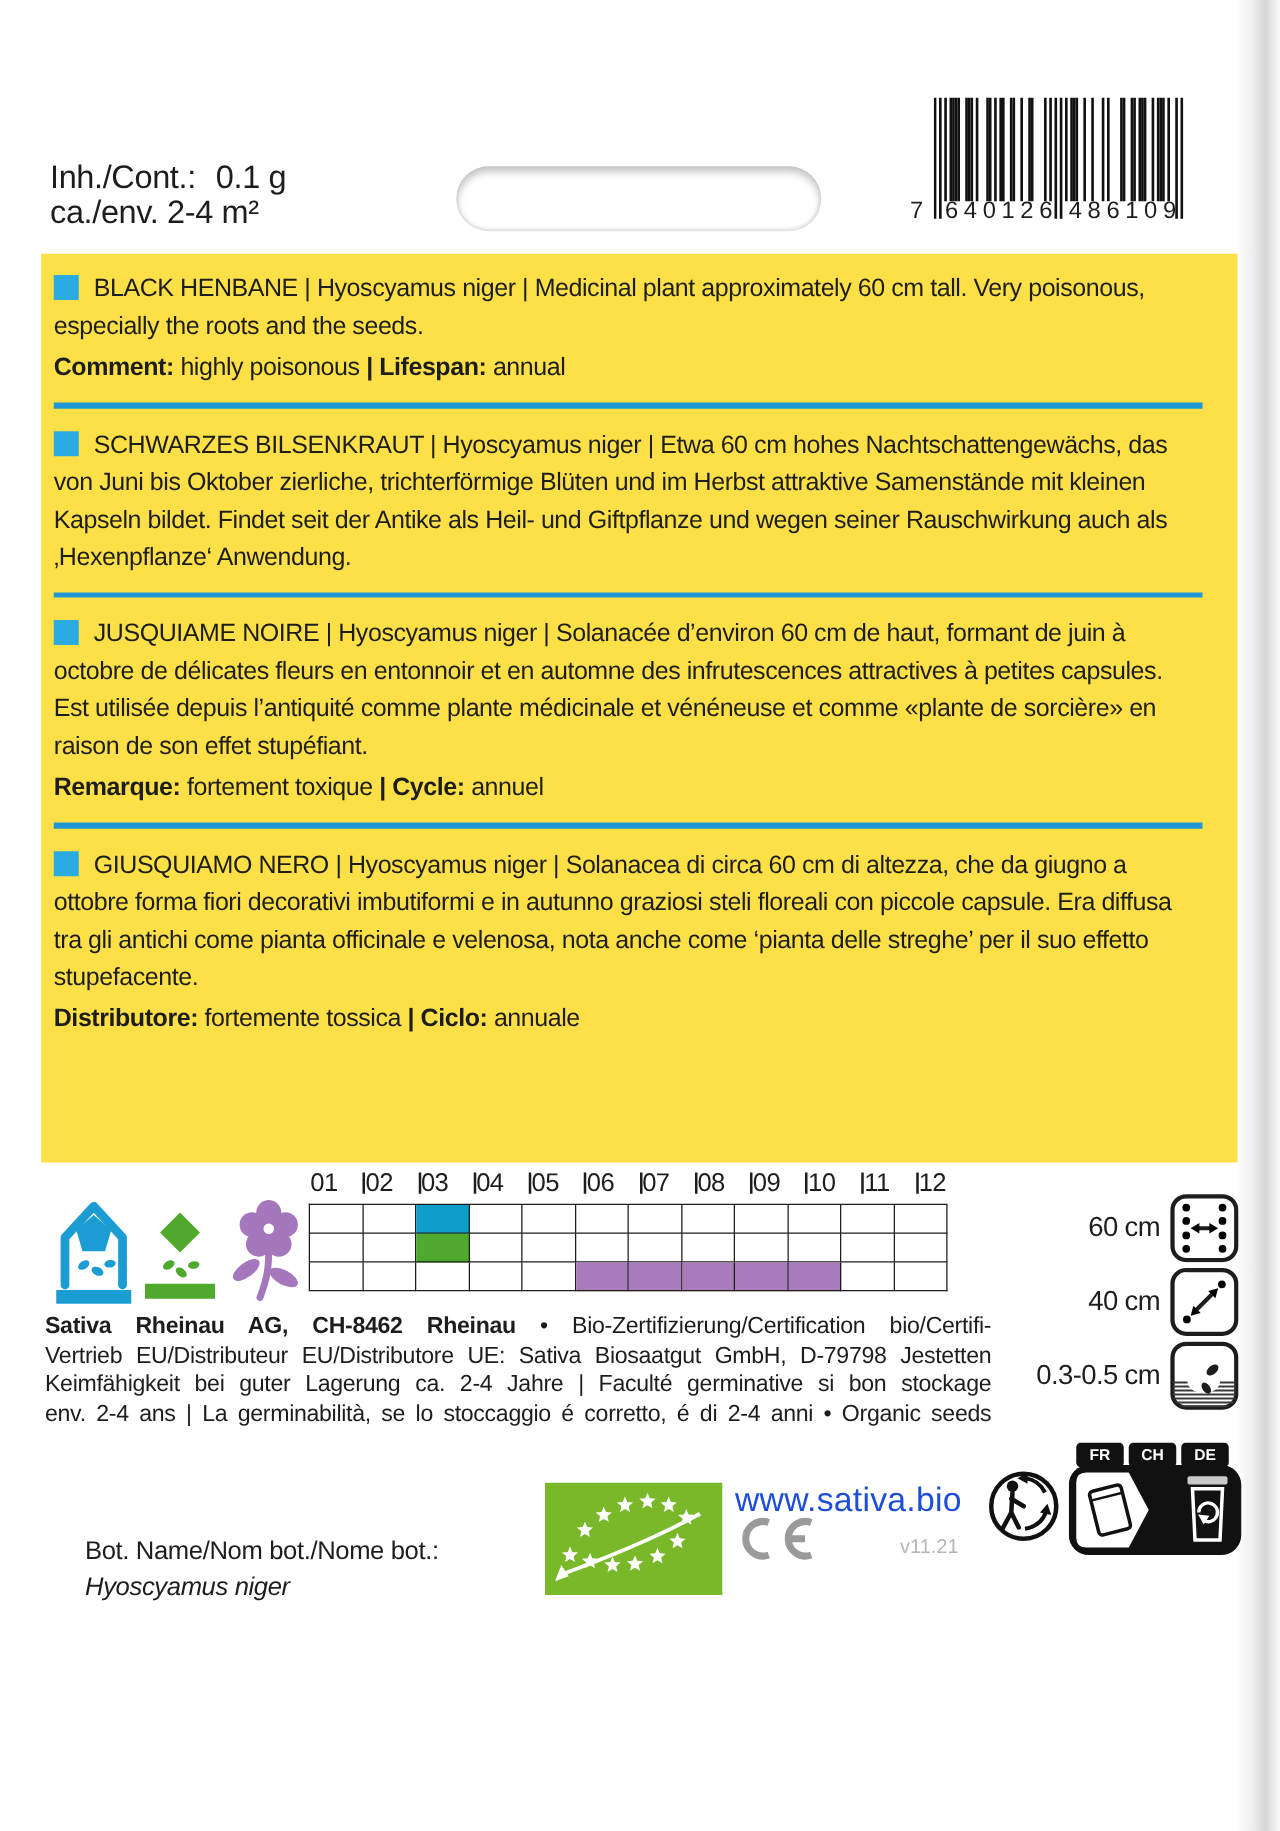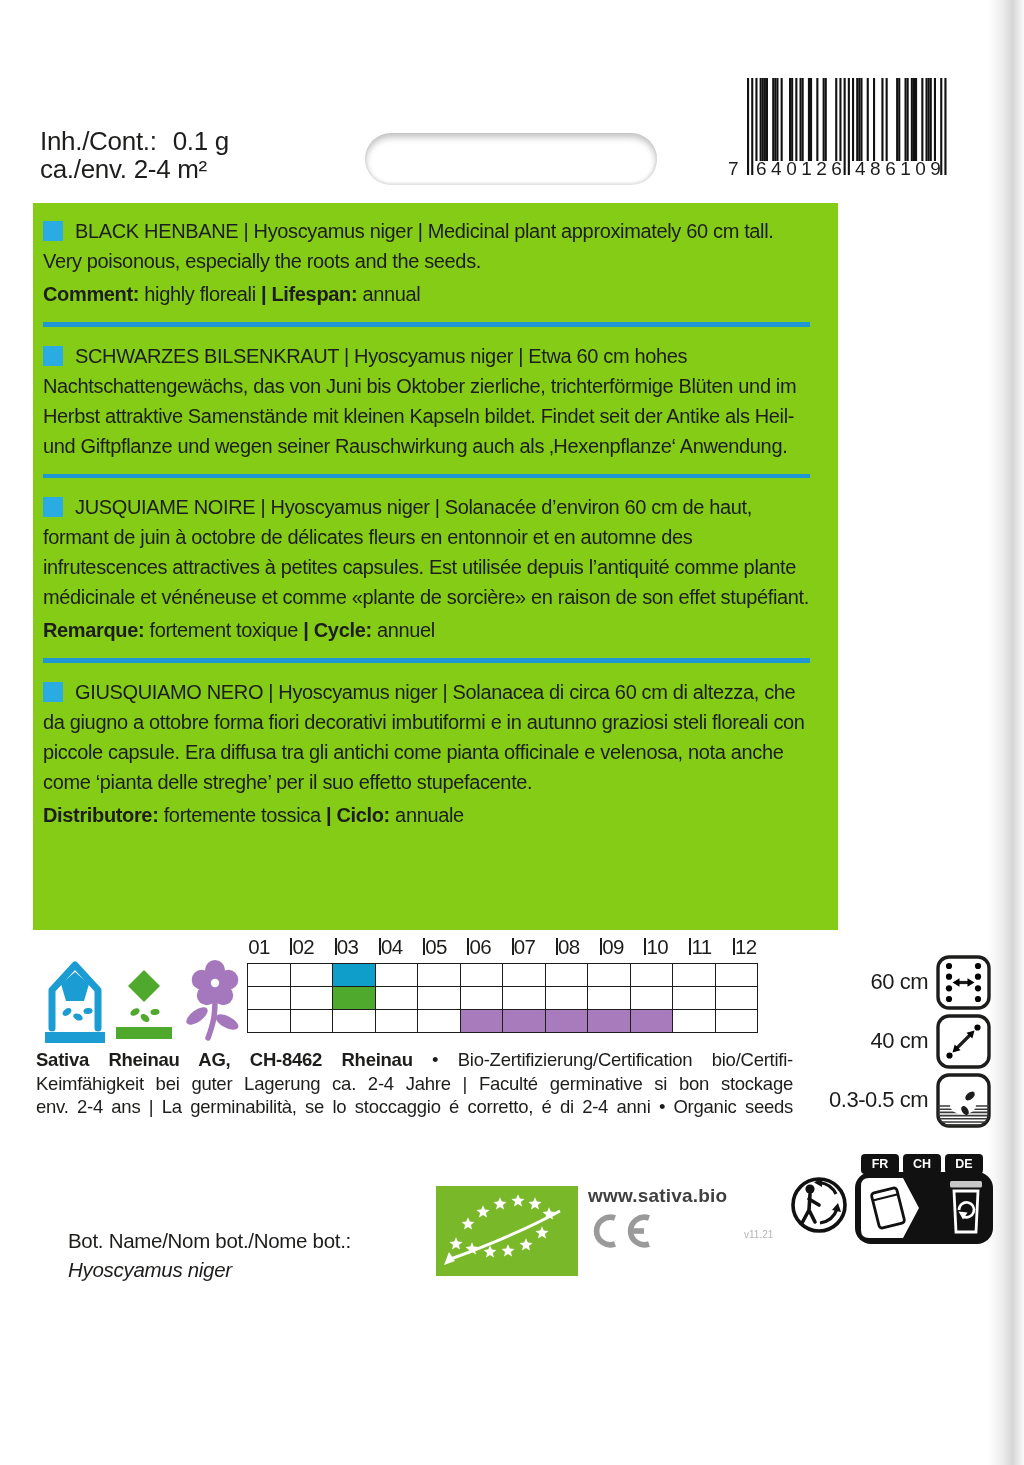--- a/index.html
+++ b/index.html
@@ -16,21 +16,21 @@
   .contents .val{margin-left:16px;}
   .hang-hole{position:absolute;left:365px;top:133px;width:292px;height:52px;border-radius:26px;background:#fff;
     box-shadow:inset 0 4px 7px rgba(0,0,0,0.26),inset 0 -2px 3px rgba(0,0,0,0.10);}
   .barcode{position:absolute;left:725px;top:78px;width:224px;height:110px;}
   .barcode svg{position:absolute;left:22px;top:0;}
   .bc-digit{position:absolute;top:80px;font-size:19px;letter-spacing:4.5px;font-family:"Liberation Sans",sans-serif;}
   .bc-d0{left:3px;letter-spacing:0;}
   .bc-d1{left:31px;}
   .bc-d2{left:130px;}
   
-  .info-band{position:absolute;left:33px;top:203px;width:805px;height:727px;background:#84cc16;
+  .info-band{position:absolute;left:33px;top:203px;width:957px;height:727px;background:#fde047;
     box-sizing:border-box;padding:13px 28px 0 10px;}
   .lang-block{margin:0;}
   .desc{margin:0;font-size:20px;line-height:30px;letter-spacing:-0.35px;}
   .bullet{display:inline-block;width:20px;height:20px;background:#2aabe2;margin-right:12px;vertical-align:-3px;}
   .note{margin:3px 0 0 0;font-size:20px;line-height:30px;letter-spacing:-0.35px;}
   .sep{height:4.5px;background:#1f97d4;margin:13px 0 14px 0;}
   
   .cal-header{position:absolute;left:247px;top:933px;width:511px;height:28px;display:flex;gap:20px;}
   .mcell{flex:1;text-align:center;font-size:20.5px;line-height:28px;position:relative;letter-spacing:-0.5px;}
   .mcell + .mcell::before{content:"";position:absolute;left:-1px;top:5px;width:2px;height:17px;background:#1d1d1b;}
@@ -40,22 +40,22 @@
   .cal-cell{border-right:1.8px solid #1d1d1b;border-bottom:1.8px solid #1d1d1b;}
   
   .icon-abs{position:absolute;}
   
   .sp-label{position:absolute;font-size:22px;letter-spacing:-0.5px;text-align:right;width:120px;}
   
   .company{position:absolute;left:36px;top:1048px;width:757px;font-size:18.5px;line-height:23.5px;letter-spacing:-0.25px;}
   .cline{text-align:justify;text-align-last:justify;white-space:nowrap;}
   .bot-name{position:absolute;left:68px;top:1226px;font-size:20.5px;line-height:29px;letter-spacing:-0.3px;}
   .bot-latin{font-style:italic;}
-  .website{position:absolute;left:588px;top:1185px;font-size:19px;font-weight:bold;color:#404040;letter-spacing:0.2px;}
-  .version{position:absolute;left:744px;top:1229px;font-size:10px;color:#b5b5b5;}
+  .website{position:absolute;left:588px;top:1185px;font-size:27px;font-weight:normal;color:#1d4ed8;letter-spacing:0.2px;}
+  .version{position:absolute;left:720px;top:1229px;font-size:16px;color:#b5b5b5;}
 </style>
 </head>
 <body>
 
 <div class="edge-shade"></div>
 
 <div class="contents">
   <div><span>Inh./Cont.:</span><span class="val">0.1 g</span></div>
   <div>ca./env. 2-4 m²</div>
 </div>
@@ -113,21 +113,21 @@
       <rect x="197.40" y="0" width="2.1" height="97" fill="#111"></rect>
     </svg>
   <span class="bc-digit bc-d0">7</span>
   <span class="bc-digit bc-d1">640126</span>
   <span class="bc-digit bc-d2">486109</span>
 </div>
 
 <div class="info-band">
     <div class="lang-block">
       <p class="desc"><span class="bullet"></span>BLACK HENBANE | Hyoscyamus niger | Medicinal plant approximately 60 cm tall. Very poisonous, especially the roots and the seeds.</p>
-      <p class="note"><b>Comment:</b><span> highly floreali </span><b>| Lifespan:</b><span> annual</span></p>
+      <p class="note"><b>Comment:</b><span> highly poisonous </span><b>| Lifespan:</b><span> annual</span></p>
     </div>
     <div class="sep"></div>
     <div class="lang-block">
       <p class="desc"><span class="bullet"></span>SCHWARZES BILSENKRAUT | Hyoscyamus niger | Etwa 60 cm hohes Nachtschattengewächs, das von Juni bis Oktober zierliche, trichterförmige Blüten und im Herbst attraktive Samenstände mit kleinen Kapseln bildet. Findet seit der Antike als Heil- und Giftpflanze und wegen seiner Rauschwirkung auch als ‚Hexenpflanze‘ Anwendung.</p>
     </div>
     <div class="sep"></div>
     <div class="lang-block">
       <p class="desc"><span class="bullet"></span>JUSQUIAME NOIRE | Hyoscyamus niger | Solanacée d’environ 60 cm de haut, formant de juin à octobre de délicates fleurs en entonnoir et en automne des infrutescences attractives à petites capsules. Est utilisée depuis l’antiquité comme plante médicinale et vénéneuse et comme «plante de sorcière» en raison de son effet stupéfiant.</p>
       <p class="note"><b>Remarque:</b><span> fortement toxique </span><b>| Cycle:</b><span> annuel</span></p>
     </div>
@@ -258,20 +258,21 @@
   <g clip-path="url(#dclip)">
     <path d="M2 33H53M2 36.2H53M2 39.4H53M2 42.6H53M2 45.8H53M2 49H53M2 52H53" stroke="#3a3a3a" stroke-width="1.6"></path>
     <ellipse cx="27" cy="32" rx="13" ry="9.5" fill="#fff"></ellipse>
   </g>
   <ellipse cx="34" cy="23" rx="5.5" ry="3.4" transform="rotate(-40 34 23)" fill="#1d1d1b"></ellipse>
   <ellipse cx="29" cy="37.5" rx="5" ry="3.1" transform="rotate(55 29 37.5)" fill="#1d1d1b"></ellipse>
 </svg>
 
 <div class="company">
     <div class="cline"><b>Sativa Rheinau AG, CH-8462 Rheinau</b><span> • Bio-Zertifizierung/Certification bio/Certifi-</span></div>
+    <div class="cline"><span>Vertrieb EU/Distributeur EU/Distributore UE: Sativa Biosaatgut GmbH, D-79798 Jestetten</span></div>
     <div class="cline"><span>Keimfähigkeit bei guter Lagerung ca. 2-4 Jahre | Faculté germinative si bon stockage</span></div>
     <div class="cline"><span>env. 2-4 ans | La germinabilità, se lo stoccaggio é corretto, é di 2-4 anni • Organic seeds</span></div>
   </div>
 
 <div class="bot-name">
   <div>Bot. Name/Nom bot./Nome bot.:</div>
   <div class="bot-latin">Hyoscyamus niger</div>
 </div>
 
 <svg class="icon-abs" style="left:436px;top:1186px" width="142" height="90" viewBox="0 0 142 90">

